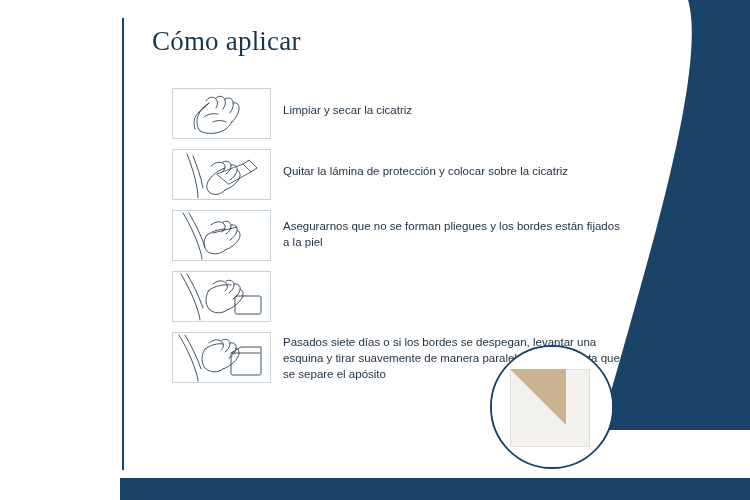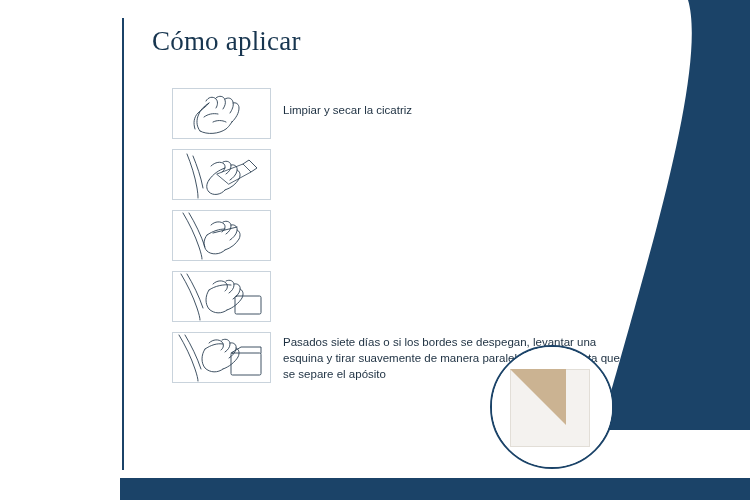--- a/index.html
+++ b/index.html
@@ -172,38 +172,40 @@
             <path d="M38,16 C42,12 48,11 51,14 C53,16 52,20 49,22"></path>
             <path d="M50,12 C54,10 58,12 58,16 C58,19 56,22 53,24"></path>
             <path d="M58,15 C62,14 65,17 64,21 C63,25 60,28 57,30"></path>
             <path d="M64,20 C67,21 68,25 66,29 C63,34 58,38 52,40"></path>
             <path d="M36,30 C33,34 33,39 36,42 C40,46 48,45 52,40"></path>
             <path d="M44,24 L70,14 L78,22 L56,34 Z" stroke-width="0.8"></path>
             <path d="M70,14 L76,10 L84,18 L78,22"></path>
           </g>
         </svg>
       </div>
+      <div class="step-text">Quitar la lámina de protección y colocar sobre la cicatriz</div>
     </div>
 
     <div class="step tall">
       <div class="step-thumb">
         <svg width="97" height="49" viewBox="0 0 97 49" xmlns="http://www.w3.org/2000/svg">
           <g fill="none" stroke="#2b3f52" stroke-width="0.9" stroke-linecap="round" stroke-linejoin="round">
             <path d="M10,2 C16,12 22,24 26,36 C28,42 29,46 29,48"></path>
             <path d="M16,2 C22,12 28,24 32,36"></path>
             <path d="M34,24 C40,20 46,18 52,18"></path>
             <path d="M38,14 C42,10 48,10 51,13 C53,15 52,19 49,21"></path>
             <path d="M50,11 C54,9 58,11 58,15 C58,18 56,21 53,23"></path>
             <path d="M58,14 C62,13 65,16 64,20 C63,24 60,27 57,29"></path>
             <path d="M64,19 C67,20 68,24 66,28 C63,33 58,37 52,39"></path>
             <path d="M34,24 C30,29 30,36 34,40 C38,44 47,44 52,39"></path>
             <path d="M40,22 L64,16"></path>
           </g>
         </svg>
       </div>
+      <div class="step-text">Asegurarnos que no se forman pliegues y los bordes están fijados a la piel</div>
     </div>
 
     <div class="step tall">
       <div class="step-thumb">
         <svg width="97" height="49" viewBox="0 0 97 49" xmlns="http://www.w3.org/2000/svg">
           <g fill="none" stroke="#2b3f52" stroke-width="0.9" stroke-linecap="round" stroke-linejoin="round">
             <path d="M8,2 C14,12 20,24 24,36 C26,42 27,46 27,48"></path>
             <path d="M14,2 C20,12 26,24 30,36"></path>
             <path d="M36,18 C42,14 50,12 58,13"></path>
             <path d="M40,12 C44,8 50,8 53,11 C55,13 55,17 52,19"></path>

